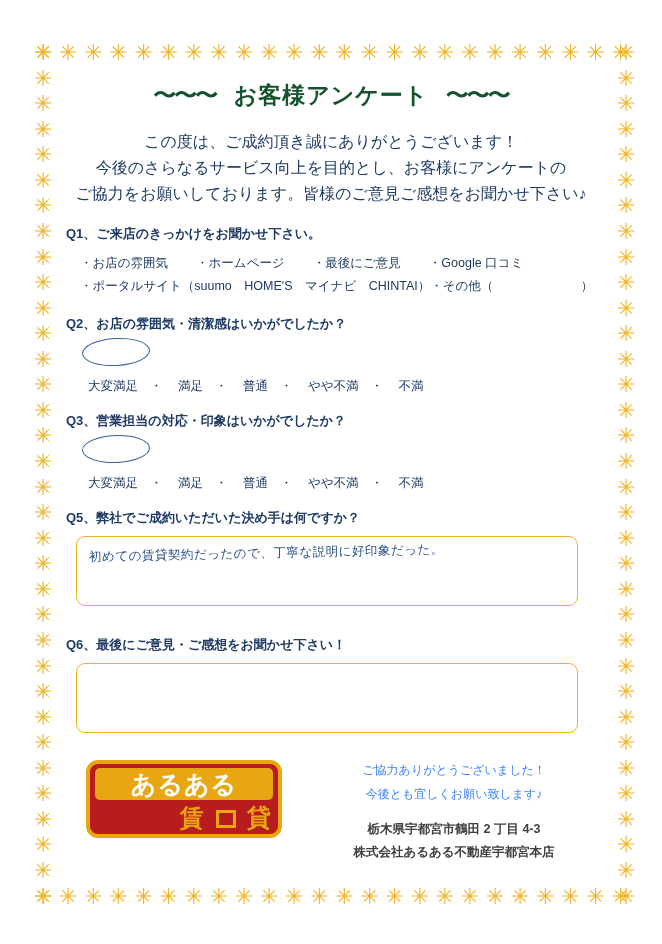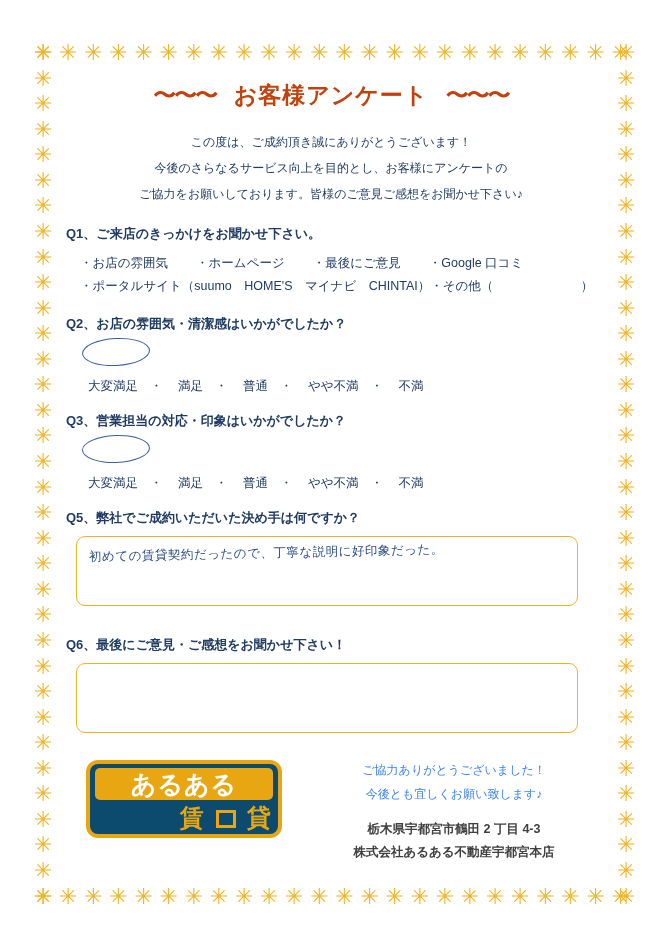--- a/index.html
+++ b/index.html
@@ -56,29 +56,29 @@
     position: absolute;
     left: 66px;
     top: 70px;
     width: 530px;
   }
 
   .title {
     text-align: center;
     font-size: 23px;
     font-weight: bold;
-    color: #c2410c;
+    color: #14532d;
     letter-spacing: 1px;
     margin: 10px 0 18px 0;
   }
   .title .wave { letter-spacing: -2px; font-weight: bold; }
 
   .intro {
     text-align: center;
-    font-size: 12px;
+    font-size: 16px;
     line-height: 26px;
     color: #1f3b63;
     margin-bottom: 18px;
   }
 
   .q {
     font-size: 13px;
     font-weight: bold;
     color: #1f3b63;
     margin: 0 0 9px 0;
@@ -158,21 +158,21 @@
     height: 110px;
   }
   .logo {
     position: absolute;
     left: 20px;
     top: 2px;
     width: 196px;
     height: 78px;
     border: 4px solid #e8a712;
     border-radius: 12px;
-    background: #0c4a6e;
+    background: #b91c1c;
     box-sizing: border-box;
   }
   .logo-top {
     position: absolute;
     left: 5px; top: 4px;
     width: 178px; height: 32px;
     background: #e8a712;
     border-radius: 5px;
     color: #ffffff;
     font-size: 25px;

